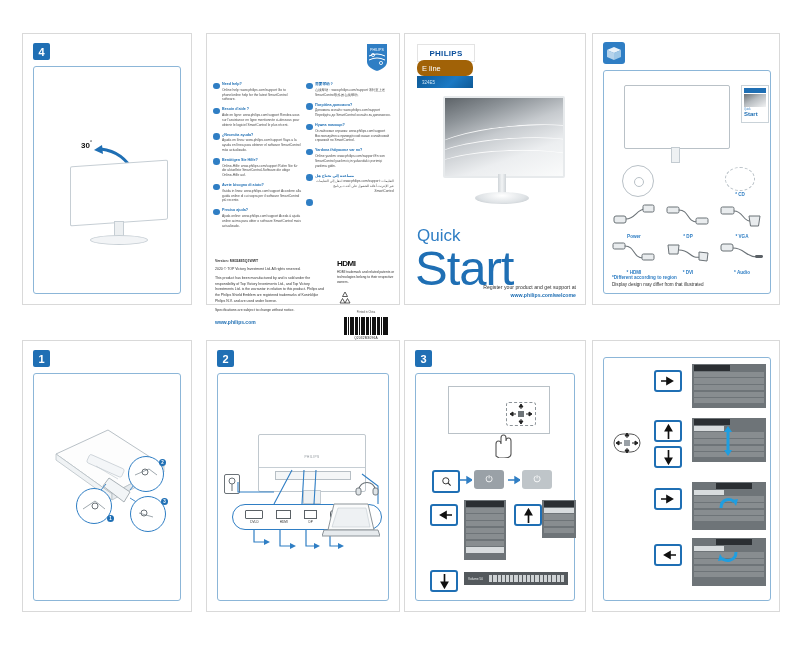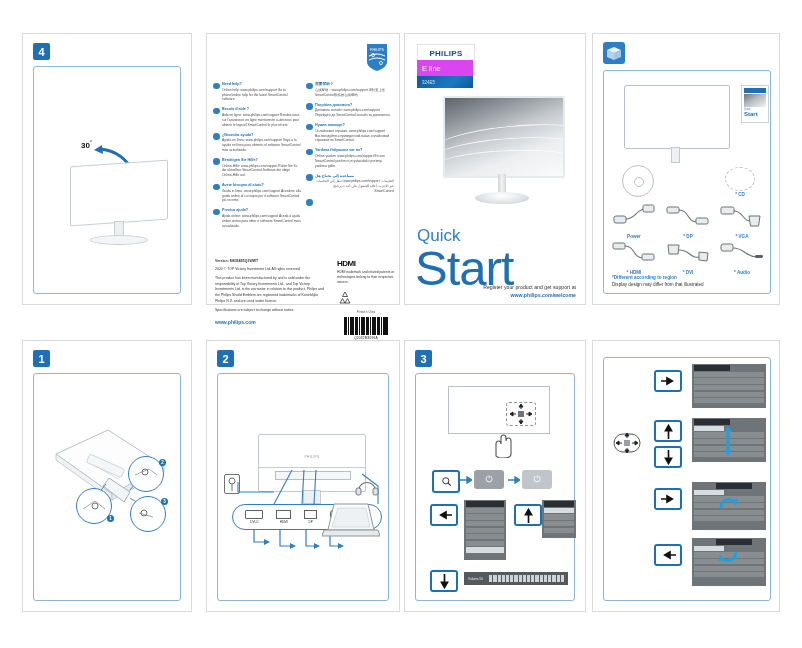--- a/index.html
+++ b/index.html
@@ -26,22 +26,22 @@
   #p-1{left:22px;  top:340px;width:170px;height:272px;}
   #p-2{left:206px; top:340px;width:194px;height:272px;}
   #p-3{left:404px; top:340px;width:182px;height:272px;}
   #p-4b{left:592px;top:340px;width:188px;height:272px;}
 
   
   .brandblock{position:absolute;left:12px;top:10px;width:56px;height:44px;}
   .brand-top{position:absolute;left:0;top:0;width:56px;height:16px;background:#fff;
              border:1px solid #e3e3e3;display:flex;align-items:center;justify-content:center;}
   .brand-top span{color:#0a4f9c;font-weight:bold;font-size:8px;letter-spacing:.3px;}
-  .brand-mid{position:absolute;left:0;top:16px;width:56px;height:16px;background:#d946ef;
-             color:#fff;font-size:7.5px;display:flex;align-items:center;padding-left:5px;box-sizing:border-box;}
+  .brand-mid{position:absolute;left:0;top:16px;width:56px;height:16px;background:#a16207;
+             color:#fff;font-size:7.5px;display:flex;align-items:center;padding-left:5px;box-sizing:border-box;border-radius:7px;}
   .brand-bot{position:absolute;left:0;top:32px;width:56px;height:12px;
              background:linear-gradient(135deg,#0e5a97 0%,#1b79c4 60%,#0e5a97 100%);
              color:#cfe6f7;font-size:4.5px;display:flex;align-items:center;padding-left:5px;box-sizing:border-box;}
 
   .cover-mon{position:absolute;left:38px;top:62px;width:118px;height:78px;
              border:2px solid #e7eaec;border-radius:2px;
              background:linear-gradient(160deg,#5d6368 0%,#8d9398 22%,#c6cace 45%,#eceef0 70%,#fafbfb 100%);
              overflow:hidden;}
   .cover-mon .wave{position:absolute;left:-10%;width:130%;height:30px;border-radius:50%;
                    border-top:1px solid rgba(255,255,255,.85);}

